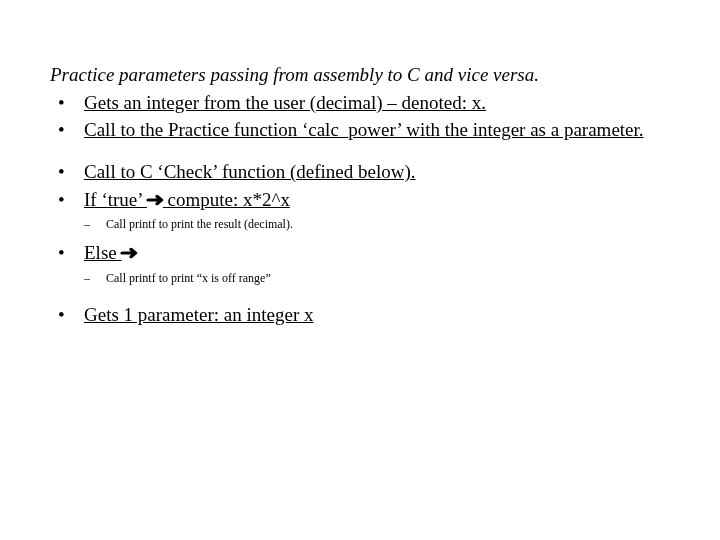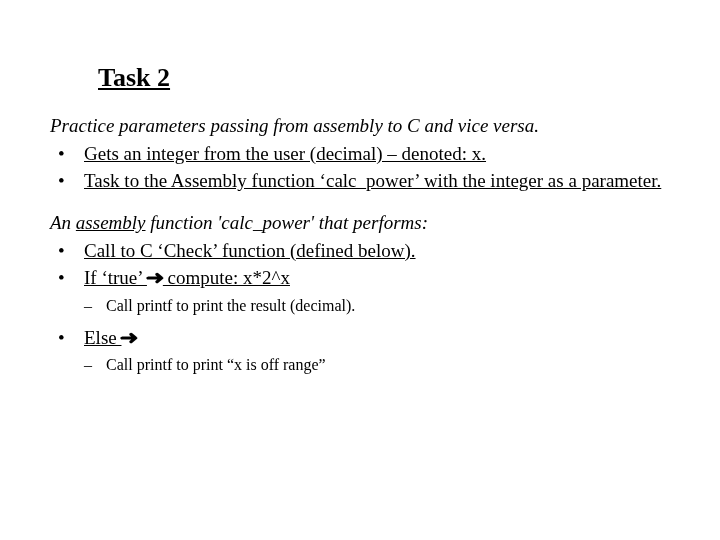--- a/index.html
+++ b/index.html
@@ -44,21 +44,21 @@
   ul.bullets > li::before {
     content: "•";
     position: absolute;
     left: 8px;
     top: 0;
   }
   ul.sub {
     list-style: none;
     padding: 0;
     margin: 4px 0 8px 0;
-    font-size: 16px;
+    font-size: 12px;
   }
   ul.sub > li {
     position: relative;
     padding-left: 56px;
     margin: 2px 0;
   }
   ul.sub > li::before {
     content: "–";
     position: absolute;
     left: 34px;
@@ -68,34 +68,30 @@
     font-weight: bold;
     display: inline-block;
     transform: scaleX(1.2);
   }
 </style>
 </head>
 <body>
 
 <div class="page">
 
-  <div class="title">Task 2</div>
 
   <div class="block">
     <div class="para">Practice parameters passing from assembly to C and vice versa.</div>
     <ul class="bullets">
       <li>Gets an integer from the user (decimal) – denoted: x.</li>
-      <li>Task to the Assembly function ‘calc_power’ with the integer as a parameter.</li>
+      <li>Call to the Practice function ‘calc_power’ with the integer as a parameter.</li>
     </ul>
   </div>
 
   <div class="block">
-    <div class="para">
-      <span>An </span><span class="u">assembly</span><span> function 'calc_power' that performs:</span>
-    </div>
     <ul class="bullets">
       <li>Call to C ‘Check’ function (defined below).</li>
       <li>
         <span>If ‘true’ </span><span class="arrow">➜</span><span> compute: x*2^x</span>
       </li>
     </ul>
     <ul class="sub">
       <li>Call printf to print the result (decimal).</li>
     </ul>
     <ul class="bullets">
@@ -103,16 +99,17 @@
         <span>Else </span><span class="arrow">➜</span>
       </li>
     </ul>
     <ul class="sub">
       <li>Call printf to print “x is off range”</li>
     </ul>
   </div>
 
   <div class="block">
     <ul class="bullets">
+      <li>Gets 1 parameter: an integer  x</li>
     </ul>
   </div>
 
 </div>
 
 </body></html>

